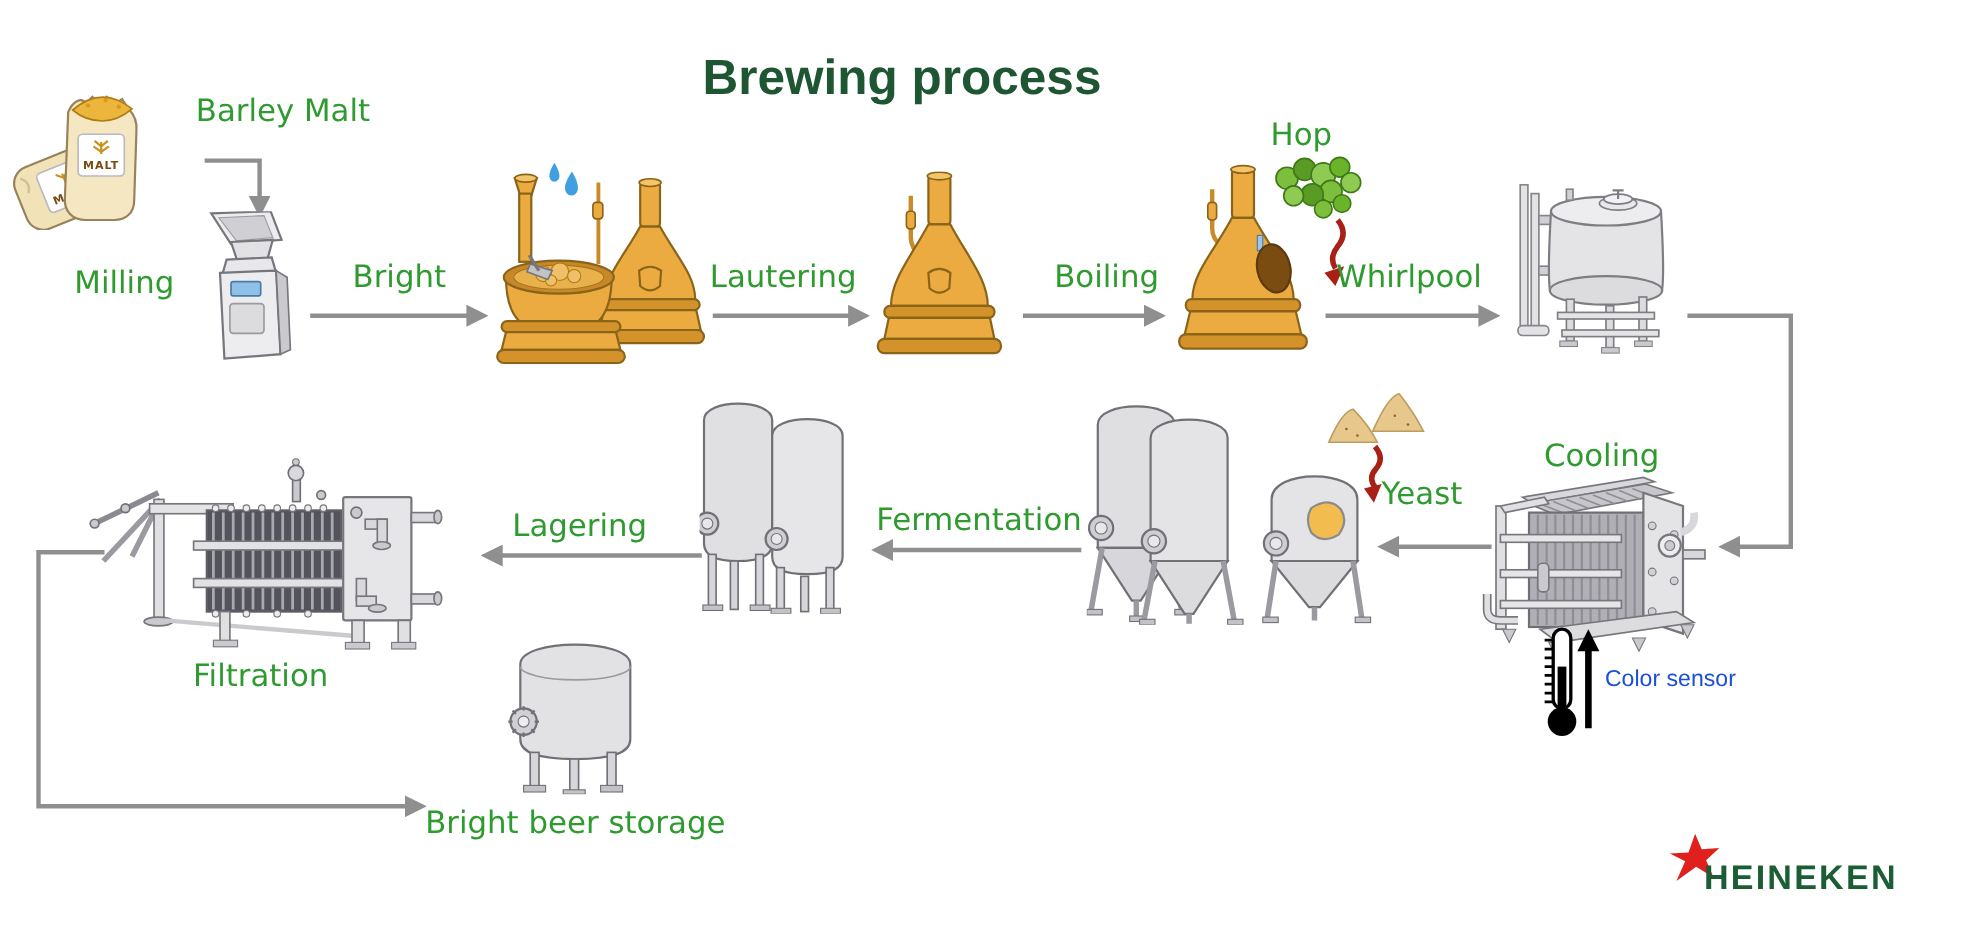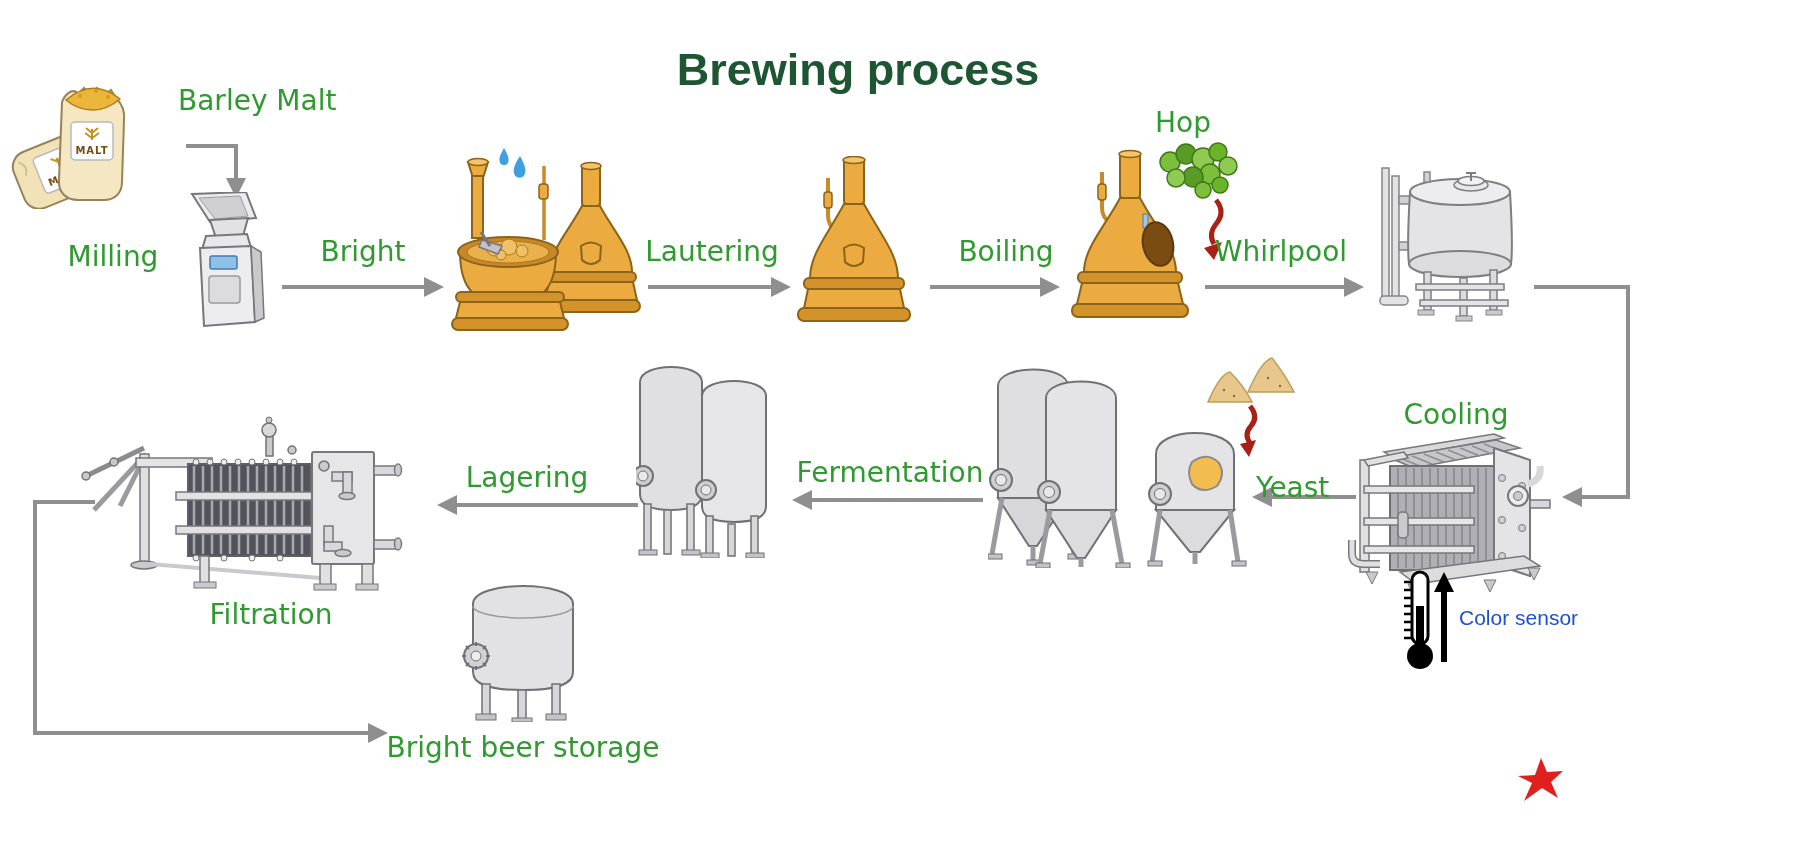--- a/index.html
+++ b/index.html
@@ -2,21 +2,21 @@
 <html><head>
 <meta charset="utf-8">
 <style>
   html,body{margin:0;padding:0;background:#ffffff;}
   #canvas{position:relative;width:1801px;height:850px;background:#ffffff;overflow:hidden;
           font-family:"DejaVu Sans",sans-serif;}
   .abs{position:absolute;}
   .lbl{position:absolute;color:#2f9a2f;font-size:28px;white-space:nowrap;
        font-family:"DejaVu Sans",sans-serif;}
   .lbl.ctr{transform:translateX(-50%);}
-  #title{position:absolute;left:858px;top:44px;transform:translateX(-50%);
+  #title{position:absolute;left:820px;top:44px;transform:translateX(-50%);
          color:#1e5633;font-size:45px;font-weight:bold;white-space:nowrap;
          font-family:"Liberation Sans",sans-serif;}
   #color-sensor-label{position:absolute;left:1459px;top:606px;color:#1d4ed8;font-size:21px;
          font-family:Liberation Sans, sans-serif;white-space:nowrap;}
   #heineken-word{position:absolute;left:1549px;top:780px;color:#1b5e36;font-size:31px;
          font-weight:bold;letter-spacing:2px;font-family:"Liberation Sans",sans-serif;
          white-space:nowrap;}
   svg{display:block;}
 </style>
 </head>
@@ -262,21 +262,21 @@
       <circle cx="236" cy="40" r="1.2" fill="#8a6a30"></circle>
         <circle cx="246" cy="46" r="1.2" fill="#8a6a30"></circle>
       <circle cx="280" cy="28" r="1.2" fill="#8a6a30"></circle>
         <circle cx="292" cy="36" r="1.2" fill="#8a6a30"></circle>
     </g>
     <g>
       <path d="M262,56 q9,11 1,20 q-8,9 0,18" fill="none" stroke="#a82016" stroke-width="5"></path>
       <polygon points="252,94 268,90 261,107" fill="#a82016"></polygon>
     </g>
   </svg>
-  <div class="lbl" style="left:1256px;top:432px;margin-top:39px;">Yeast</div>
+  <div class="lbl" style="left:1256px;top:432px;">Yeast</div>
   <div class="lbl ctr" style="left:890px;top:456px;">Fermentation</div>
 
   <svg class="abs" style="left:636px;top:352px;" width="142" height="206" viewBox="0 0 142 206">
     <g>
       <path d="M4,30 C4,10 66,10 66,30 L66,142 C66,152 58,158 35,158 C12,158 4,152 4,142 Z" fill="#e0e0e3" stroke="#707076" stroke-width="2"></path>
       <rect x="8" y="152" width="7" height="48" fill="#d7d7db" stroke="#707076" stroke-width="1.5"></rect>
       <rect x="51" y="152" width="7" height="48" fill="#d7d7db" stroke="#707076" stroke-width="1.5"></rect>
       <rect x="28" y="158" width="7" height="44" fill="#d7d7db" stroke="#707076" stroke-width="1.5"></rect>
       <rect x="3" y="198" width="18" height="5" fill="#c2c2c7" stroke="#707076" stroke-width="1"></rect>
       <rect x="46" y="198" width="18" height="5" fill="#c2c2c7" stroke="#707076" stroke-width="1"></rect>
@@ -337,34 +337,35 @@
     <rect x="294" y="126" width="24" height="9" fill="#d9d9dd" stroke="#76767c" stroke-width="1.5"></rect>
     <ellipse cx="318" cy="130" rx="3.5" ry="6" fill="#c9c9ce" stroke="#76767c" stroke-width="1.5"></ellipse>
     <path d="M70,150 L240,164" stroke="#c9c9ce" stroke-width="4"></path>
     <rect x="120" y="142" width="9" height="28" fill="#e0e0e3" stroke="#76767c" stroke-width="1.5"></rect>
     <rect x="240" y="150" width="11" height="22" fill="#e0e0e3" stroke="#76767c" stroke-width="1.5"></rect>
     <rect x="282" y="150" width="11" height="22" fill="#e0e0e3" stroke="#76767c" stroke-width="1.5"></rect>
     <rect x="114" y="168" width="22" height="6" fill="#c9c9ce" stroke="#76767c" stroke-width="1"></rect>
     <rect x="234" y="170" width="22" height="6" fill="#c9c9ce" stroke="#76767c" stroke-width="1"></rect>
     <rect x="276" y="170" width="22" height="6" fill="#c9c9ce" stroke="#76767c" stroke-width="1"></rect>
   </svg>
-  <div class="lbl ctr" style="left:237px;top:598px;margin-left:34px;">Filtration</div>
+  <div class="lbl ctr" style="left:237px;top:598px;">Filtration</div>
 
   <svg class="abs" style="left:462px;top:572px;" width="122" height="150" viewBox="0 0 122 150">
     <path d="M11,32 C11,8 111,8 111,32 L111,100 C111,112 96,118 61,118 C26,118 11,112 11,100 Z" fill="#e2e2e5" stroke="#707076" stroke-width="2"></path>
     <path d="M11,34 A50,12 0 0 0 111,34" fill="none" stroke="#9a9aa0" stroke-width="1.5"></path>
     <rect x="20" y="112" width="8" height="32" fill="#d7d7db" stroke="#707076" stroke-width="1.5"></rect>
     <rect x="56" y="118" width="8" height="30" fill="#d7d7db" stroke="#707076" stroke-width="1.5"></rect>
     <rect x="90" y="112" width="8" height="32" fill="#d7d7db" stroke="#707076" stroke-width="1.5"></rect>
     <rect x="14" y="142" width="20" height="6" fill="#c2c2c7" stroke="#707076" stroke-width="1"></rect>
     <rect x="50" y="146" width="20" height="4" fill="#c2c2c7" stroke="#707076" stroke-width="1"></rect>
     <rect x="84" y="142" width="20" height="6" fill="#c2c2c7" stroke="#707076" stroke-width="1"></rect>
     <circle cx="14" cy="84" r="12" fill="#d0d0d5" stroke="#707076" stroke-width="2"></circle>
     <path d="M14,70 V74 M14,94 V98 M0,84 H4 M24,84 H28 M4,74 l3,3 M21,91 l3,3 M4,94 l3,-3 M21,77 l3,-3" stroke="#707076" stroke-width="2"></path>
     <circle cx="14" cy="84" r="5" fill="#ededf0" stroke="#707076" stroke-width="1"></circle>
   </svg>
   <div class="lbl ctr" style="left:523px;top:731px;">Bright beer storage</div>
 
   <svg class="abs" style="left:1514px;top:756px;" width="54" height="46" viewBox="0 0 54 46">
     <path d="M27,2 L33,16 L49,15 L37,26 L44,42 L28,32 L10,45 L18,27 L4,20 L21,19 Z" fill="#e0201c"></path>
   </svg>
+  <div id="heineken-word">HEINEKEN</div>
 
 </div>
 
 </body></html>

